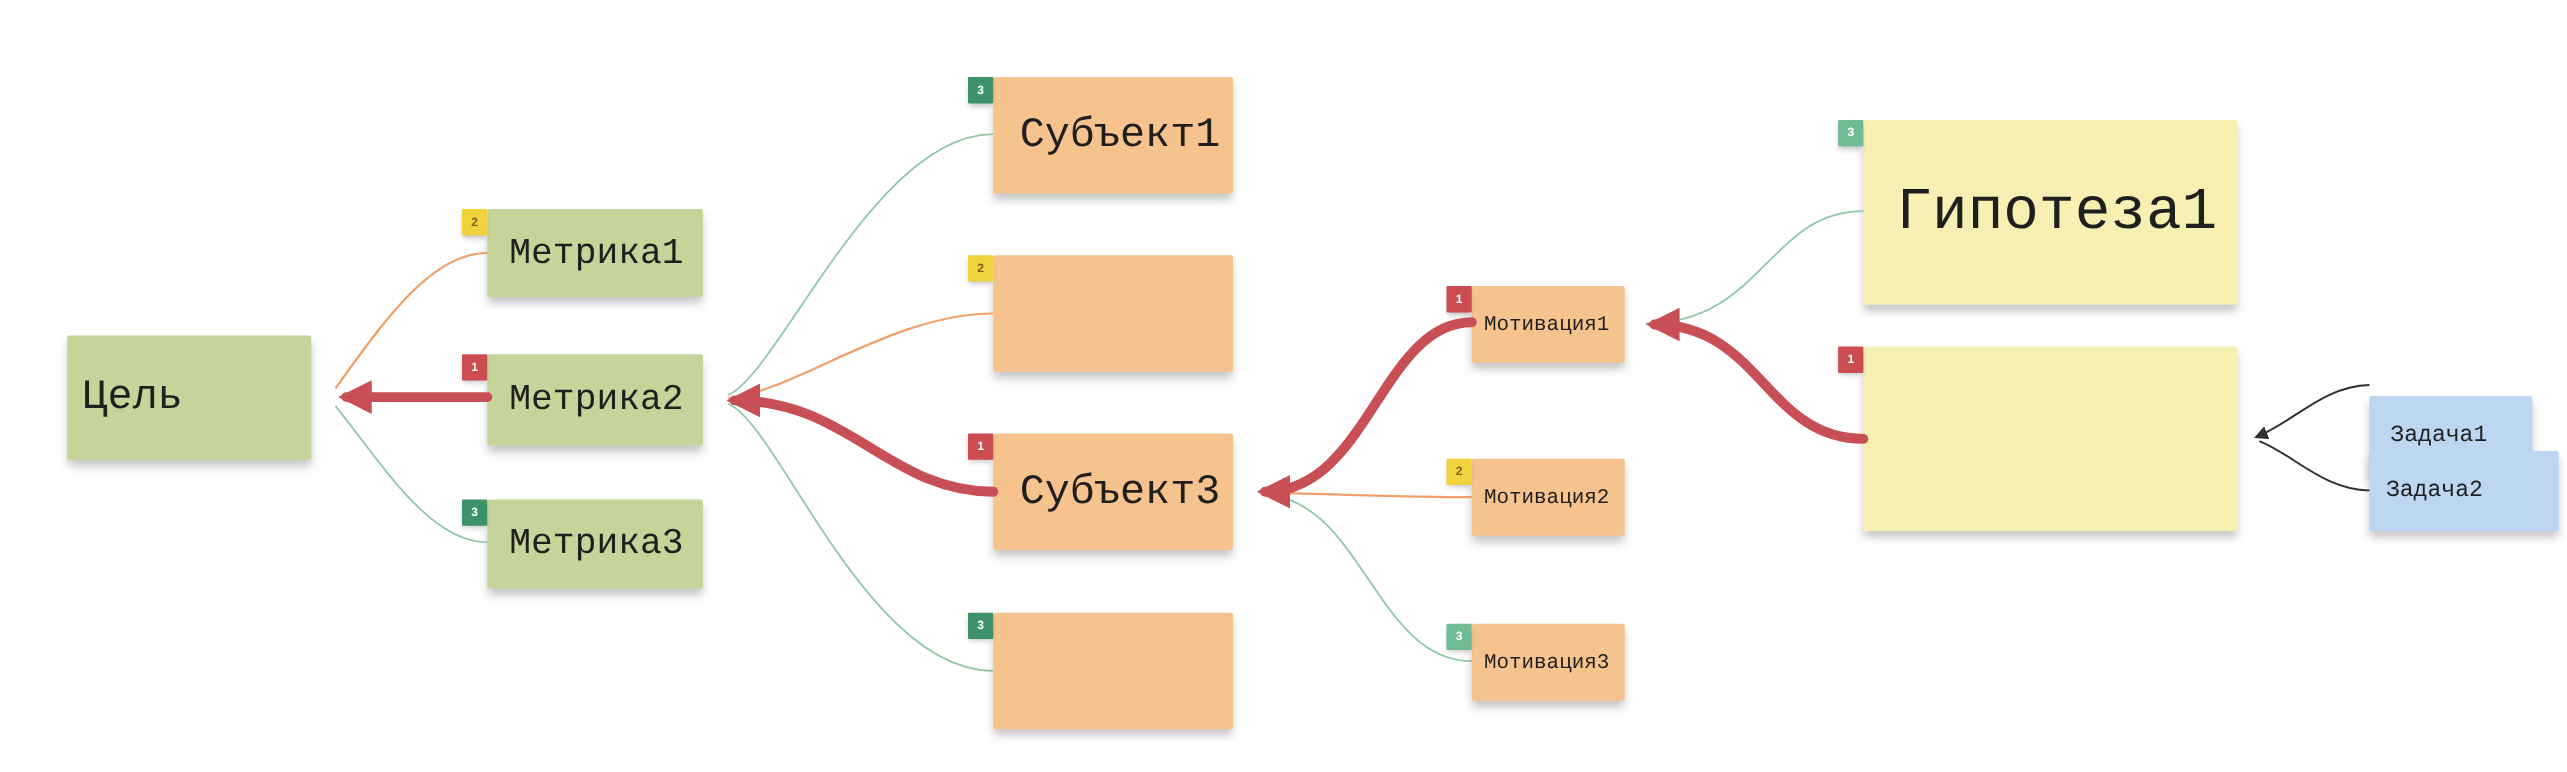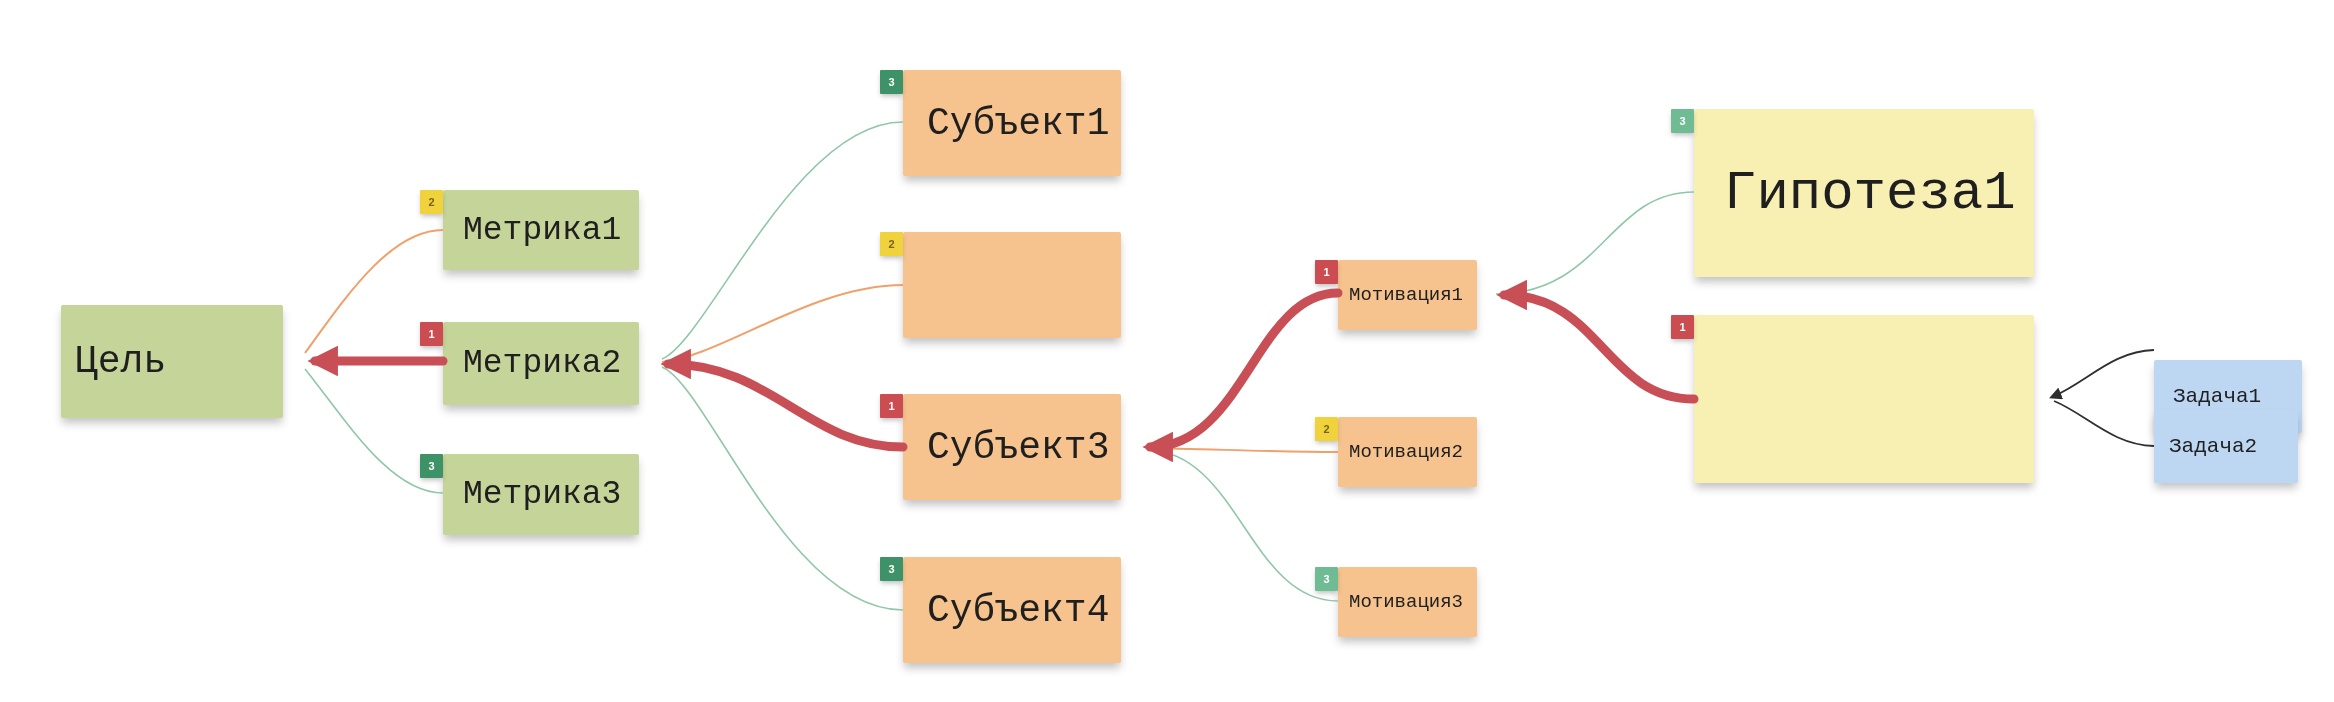--- a/index.html
+++ b/index.html
@@ -127,21 +127,20 @@
     <span class="badge badge-yellow">2</span>
   </div>
 
   <div class="node fill-orange" style="left:903px;top:394px;width:218px;height:106px;font-size:38px;padding-left:24px;">
     <span class="badge badge-red">1</span>
     <span class="label">Субъект3</span>
   </div>
 
   <div class="node fill-orange" style="left:903px;top:557px;width:218px;height:106px;font-size:38px;padding-left:24px;">
     <span class="badge badge-green-dark">3</span>
-    <span class="label">Субъект4</span>
   </div>
 
   <div class="node fill-orange" style="left:1338px;top:260px;width:139px;height:70px;font-size:19px;padding-left:11px;">
     <span class="badge badge-red">1</span>
     <span class="label">Мотивация1</span>
   </div>
 
   <div class="node fill-orange" style="left:1338px;top:417px;width:139px;height:70px;font-size:19px;padding-left:11px;">
     <span class="badge badge-yellow">2</span>
     <span class="label">Мотивация2</span>
@@ -158,17 +157,17 @@
   </div>
 
   <div class="node fill-yellow" style="left:1694px;top:315px;width:340px;height:168px;font-size:54px;padding-left:30px;">
     <span class="badge badge-red">1</span>
   </div>
 
   <div class="node fill-blue" style="left:2154px;top:328px;width:148px;height:73px;font-size:21px;padding-left:19px;margin-top:32px;">
     <span class="label">Задача1</span>
   </div>
 
-  <div class="node fill-blue" style="left:2154px;top:410px;width:144px;height:73px;font-size:21px;padding-left:15px;">
+  <div class="node fill-blue" style="left:2154px;top:410px;width:172px;height:73px;font-size:21px;padding-left:15px;">
     <span class="label">Задача2</span>
   </div>
 
 </div>
 
 </body></html>

